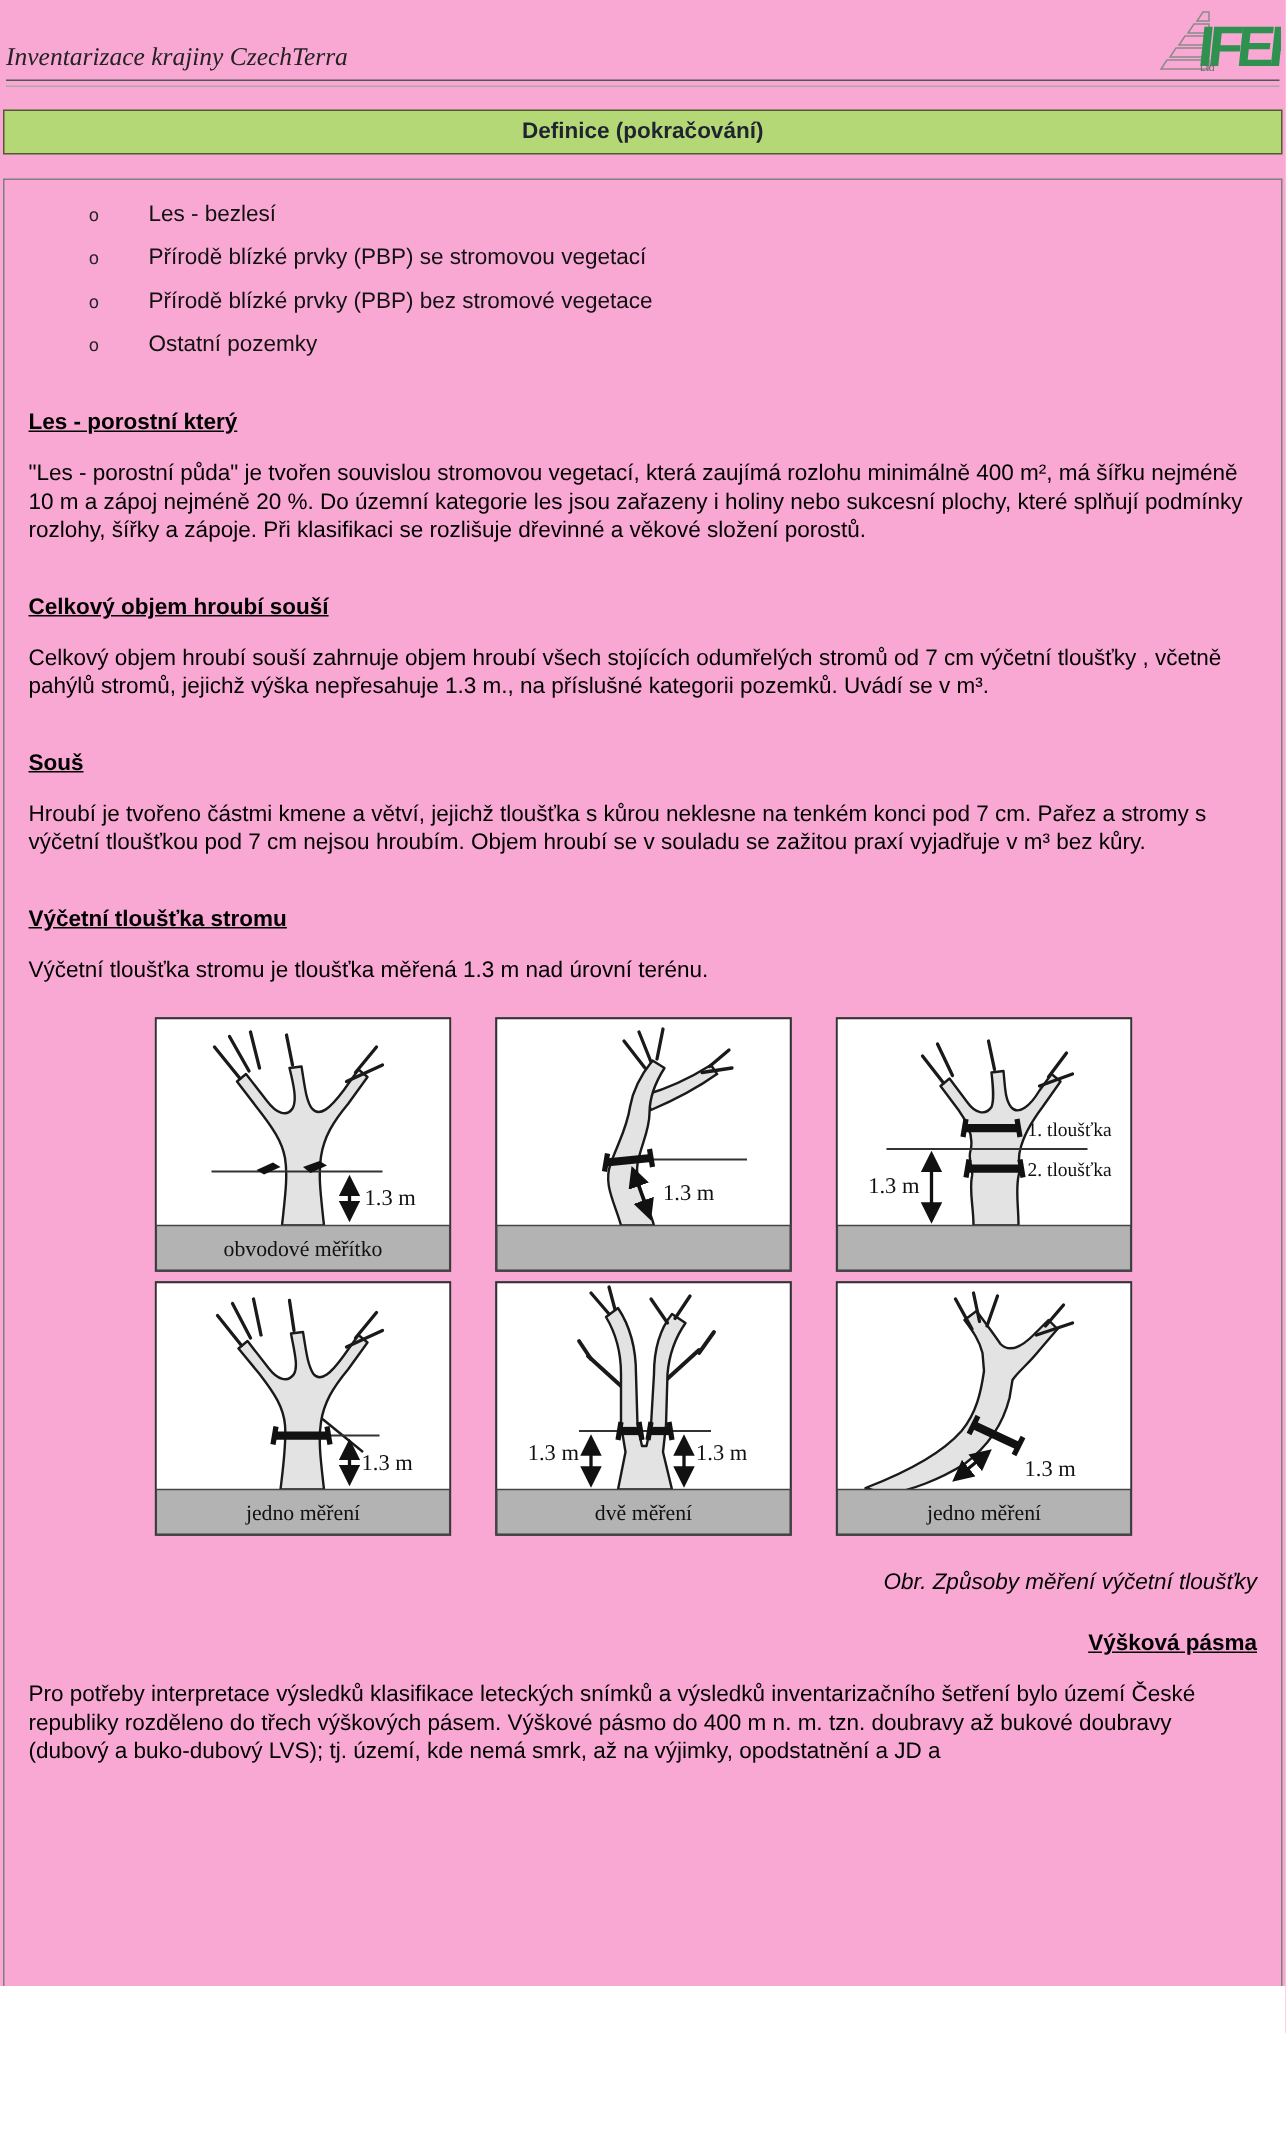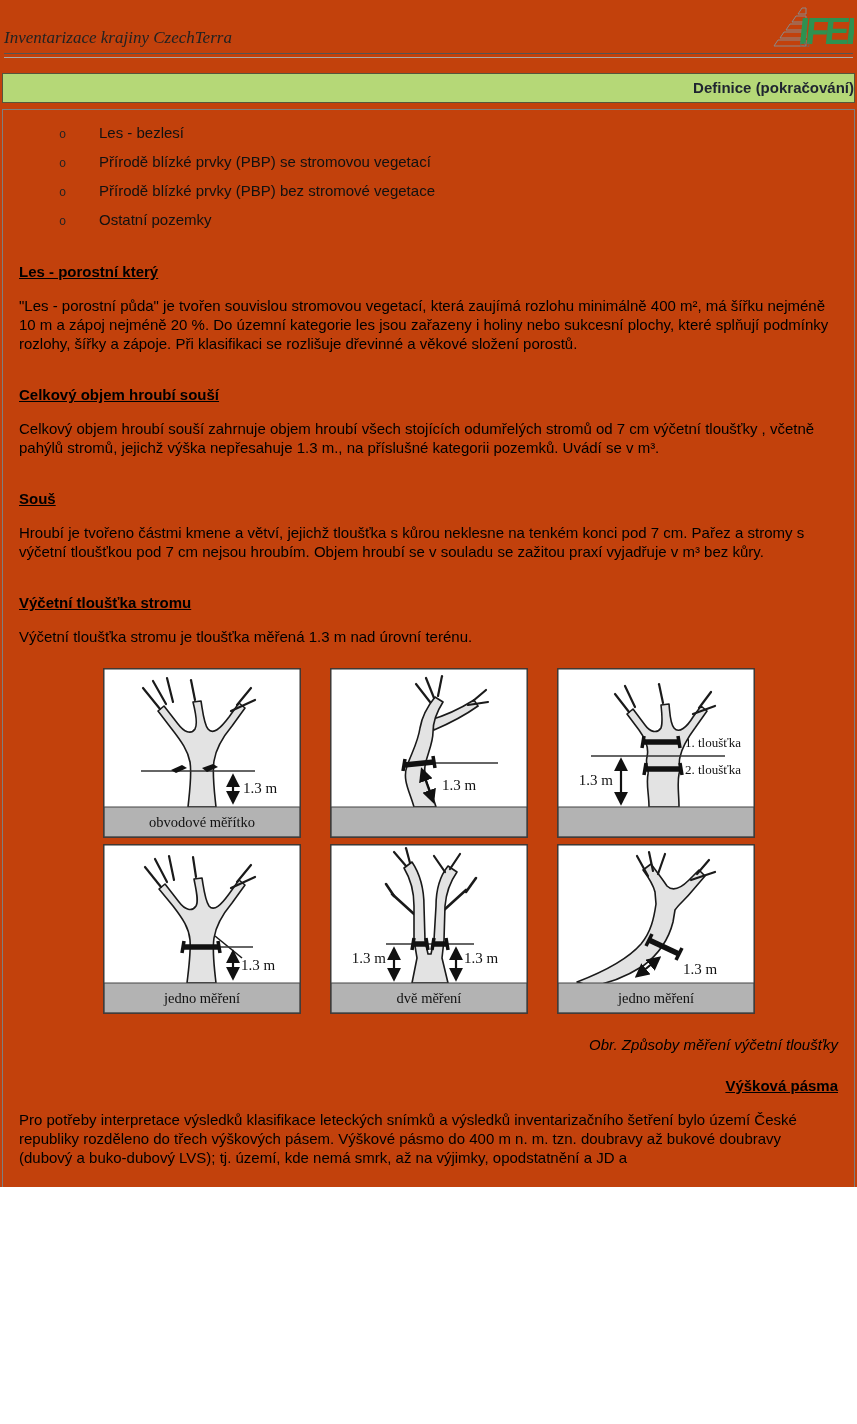--- a/index.html
+++ b/index.html
@@ -1,38 +1,38 @@
 <!DOCTYPE html>
 <html><head>
 <meta charset="utf-8">
 <style>
   html,body{margin:0;padding:0;}
   body{background:#fff;}
   .page{
     position:relative;
-    width:857px;height:1187px;
-    background:#c2410c;
+    width:857px;height:1324px;
+    background:#f9a8d4;
     font-family:"Liberation Sans",sans-serif;
     color:#111;
     overflow:hidden;
   }
   
   .hdr{position:relative;padding:28px 4px 0 4px;}
   .hdr-title{
     font-family:"Liberation Serif",serif;
     font-style:italic;font-size:17px;color:#222;
   }
   .hdr-rule{margin:5px 0 0 0;height:3px;border-top:1px solid #555;border-bottom:1px solid #aaa;}
   .logo{position:absolute;top:2px;right:3px;width:92px;height:52px;}
   
   .banner{
-    margin:15px 2px 6px 2px;
+    margin:15px 2px 16px 2px;
     background:#b5d877;
     border:1px solid #55563c;
-    text-align:right;
+    text-align:center;
     font-weight:bold;font-size:15px;color:#1f2430;
     padding:5px 0 6px 0;
   }
   
   .box{
     box-sizing:border-box;
     margin:4px 2px 0 2px;
     border:1px solid #7f7f7f;
     height:1267px;
     padding:8px 16px 0 16px;

